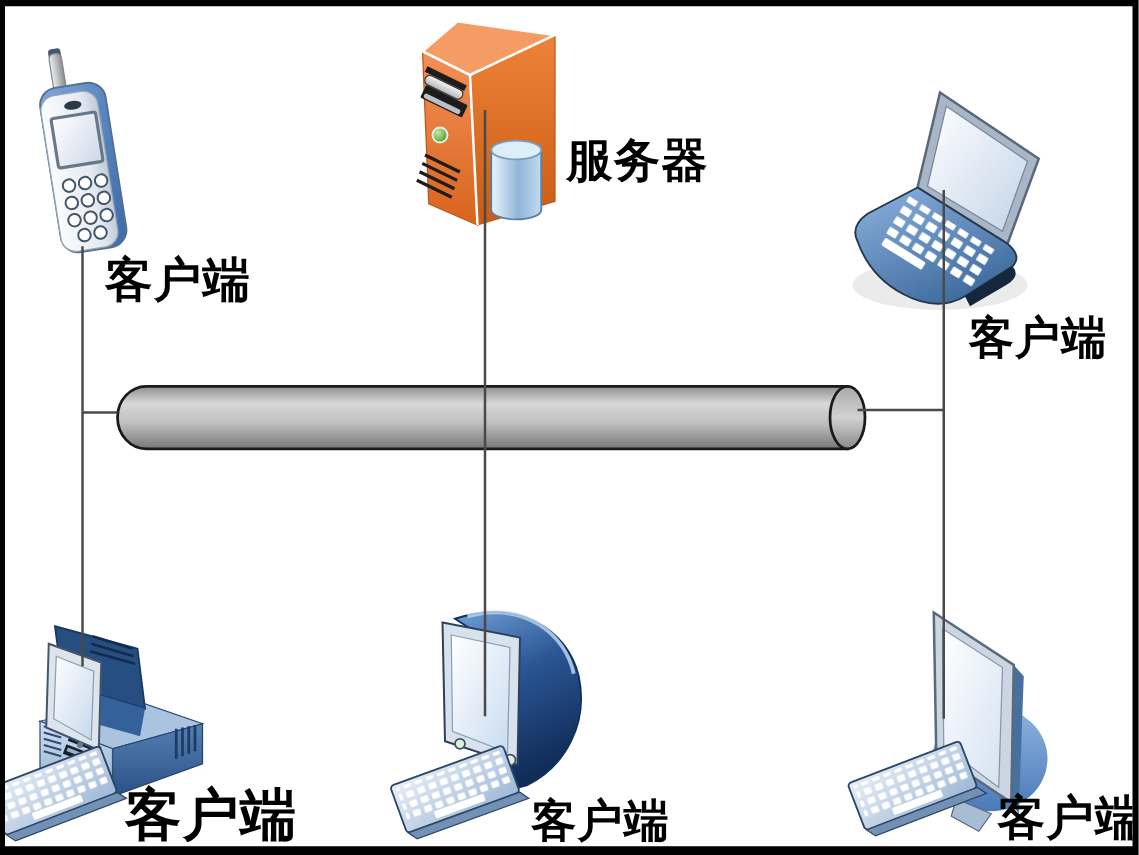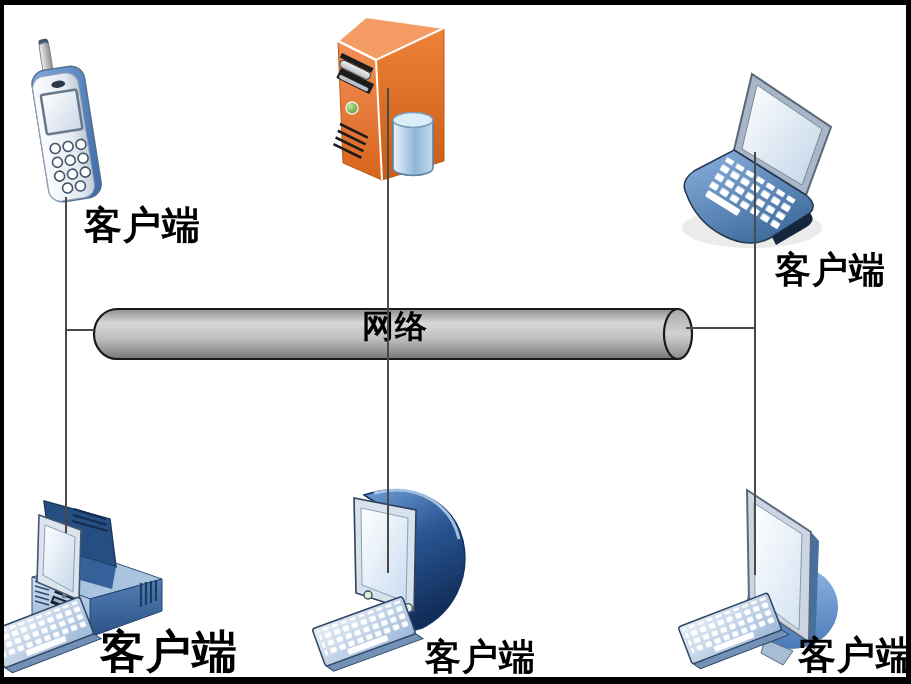--- a/index.html
+++ b/index.html
@@ -323,20 +323,20 @@
   <svg id="line-layer" width="902" height="672" viewBox="0 0 902 672">
     <g stroke="#4a4a4a" stroke-width="2">
       <line x1="62" y1="192" x2="62" y2="528"></line>
       <line x1="384" y1="83" x2="384" y2="568"></line>
       <line x1="751" y1="147" x2="751" y2="570"></line>
       <line x1="62" y1="325" x2="90" y2="325"></line>
       <line x1="682" y1="323" x2="751" y2="323"></line>
     </g>
   </svg>
 
-  <div class="label lbl-network">网络</div>
+  <div class="label lbl-server">服务器</div>
   <div class="label lbl-phone">客户端</div>
   <div class="label lbl-laptop">客户端</div>
   <div class="label lbl-desk-left">客户端</div>
   <div class="label lbl-desk-mid">客户端</div>
   <div class="label lbl-desk-right">客户端</div>
 
 </div>
 
 </body></html>

